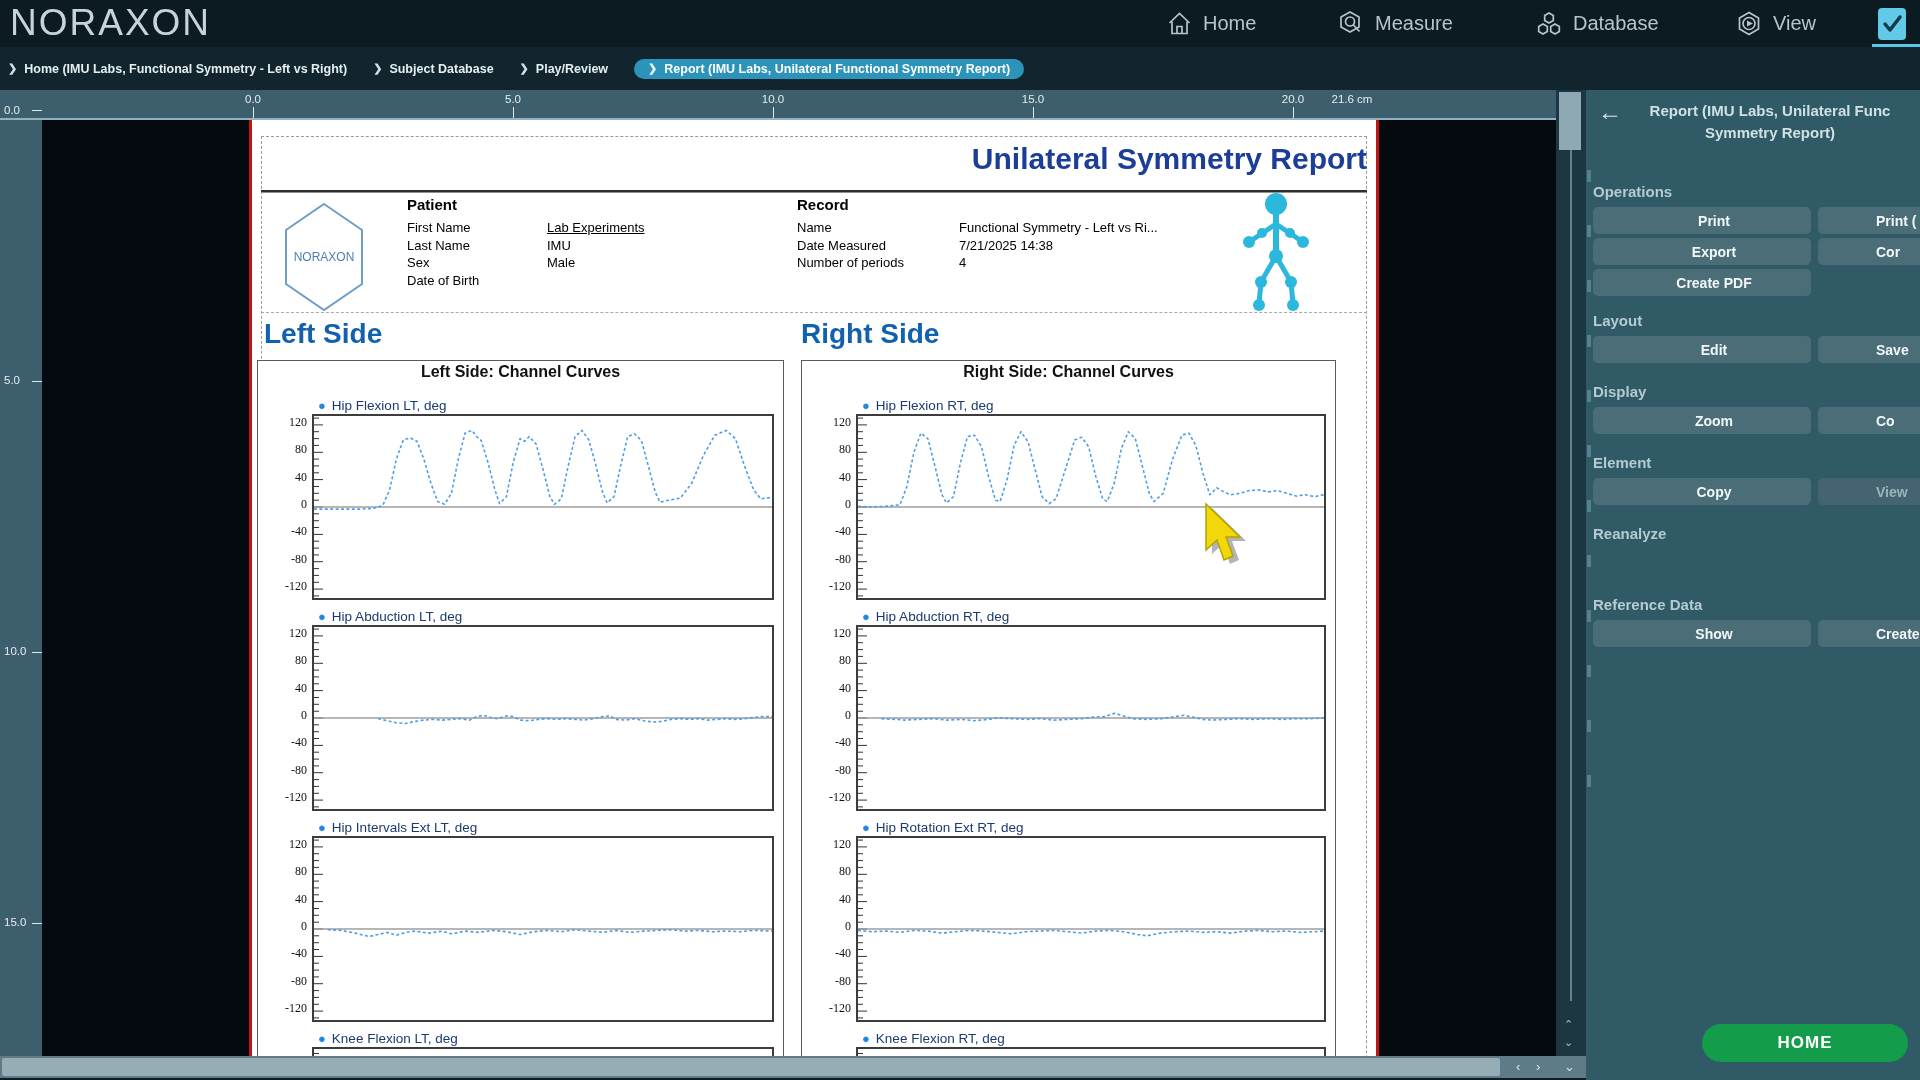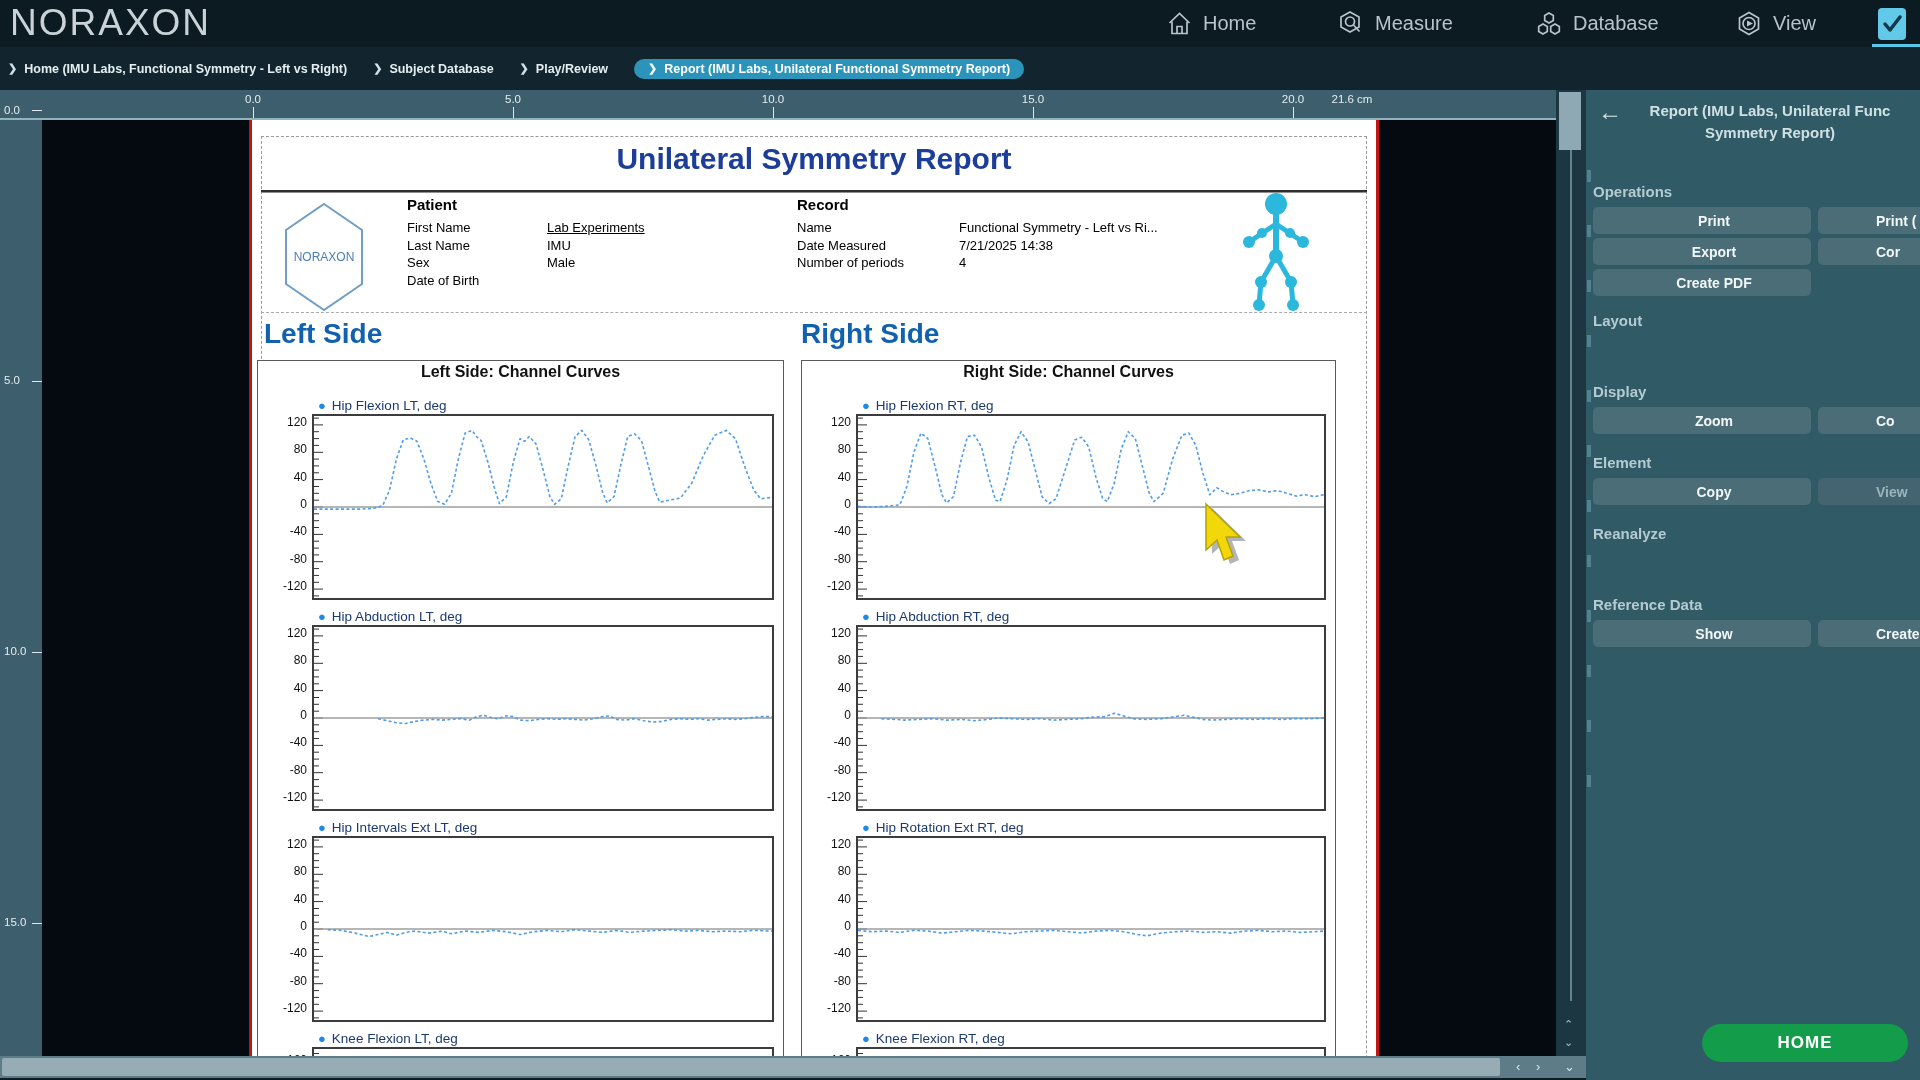--- a/index.html
+++ b/index.html
@@ -28,38 +28,38 @@
   #vruler{left:0;top:120px;width:42px;height:936px;background:#3d5f6d;}
   .vtick-label{position:absolute;left:4px;color:#e3ecef;font-size:11.5px;}
   .vtick{position:absolute;left:32px;width:10px;height:1px;background:#dfe9ec;}
 
   
   #docarea{left:42px;top:120px;width:1514px;height:936px;background:#040a10;}
   #redL{left:249px;top:120px;width:3px;height:936px;background:#c21414;}
   #redR{left:1376px;top:120px;width:3px;height:936px;background:#c21414;}
   #page{left:252px;top:120px;width:1124px;height:936px;background:#ffffff;overflow:hidden;color:#000;}
   #margin-box{left:9px;top:16px;width:1104px;height:1400px;border:1px dashed #9a9a9a;}
-  #rpt-title{left:9px;top:22px;width:1106px;text-align:center;font-size:30px;font-weight:bold;color:#1c3e99;}
+  #rpt-title{left:9px;top:22px;width:1106px;text-align:right;font-size:30px;font-weight:bold;color:#1c3e99;}
   #title-rule{left:9px;top:70px;width:1106px;height:2px;background:#2f2f2f;border-bottom:1px solid #909090;}
   #hdr-sep{left:9px;top:192px;width:1106px;border-top:1px dashed #aaaaaa;}
 
   .hdr-heading{font-size:15px;font-weight:bold;}
   .inforow{font-size:13px;line-height:17.5px;}
   .inforow .lbl{display:inline-block;width:140px;}
   #logo-hex{left:28px;top:80px;}
   #stickman{left:985px;top:72px;}
 
   .side-heading{font-size:28px;font-weight:bold;color:#1161ae;}
   .panel{position:absolute;top:240px;height:900px;border:1px solid #5a5a5a;background:#fff;box-sizing:border-box;padding-top:2px;}
   .panel-title{height:26px;text-align:center;font-size:16px;font-weight:bold;color:#111;}
   .chart-row{margin-top:8px;}
   .legend{height:17px;padding-left:60px;font-size:13.5px;color:#1b3a70;display:flex;align-items:center;gap:6px;white-space:nowrap;}
   .legend .dot{color:#1e88e5;font-size:13px;}
   .plot{display:flex;}
-  .yaxis{width:54px;position:relative;flex:0 0 54px;}
+  .yaxis{width:54px;position:relative;flex:0 0 54px;font-family:Liberation Serif, serif;}
   .ytick{position:absolute;right:5px;font-size:12px;color:#111;}
   .plotbox{flex:1;height:182px;border:2px solid #3c3c3c;margin-right:9px;position:relative;background:#fff;}
   .plotbox svg{position:absolute;left:0;top:0;}
 
   
   #vscroll{left:1556px;top:90px;width:30px;height:966px;background:#1c3741;}
   #vscroll-line{left:1570px;top:96px;width:2px;height:905px;background:#61838f;}
   #vthumb{left:1559px;top:92px;width:22px;height:58px;background:#8fa9b4;}
   .vchev{position:absolute;color:#a6c6d1;font-size:11px;left:1564px;}
   #hscroll{left:0;top:1056px;width:1586px;height:22px;background:#5e7c88;}
@@ -651,20 +651,24 @@
     <div class="sb-btn col1">Export</div>
     <div class="sb-btn col2">Cor</div>
   </div>
   <div class="sb-row">
     <div class="sb-btn col1">Create PDF</div>
   </div>
 </div>
 
 <div class="sb-section" style="top:312px;">
   <div class="sb-label">Layout</div>
+  <div class="sb-row">
+    <div class="sb-btn col1">Edit</div>
+    <div class="sb-btn col2">Save</div>
+  </div>
 </div>
 
 <div class="sb-section" style="top:383px;">
   <div class="sb-label">Display</div>
   <div class="sb-row">
     <div class="sb-btn col1">Zoom</div>
     <div class="sb-btn col2">Co</div>
   </div>
 </div>
 

